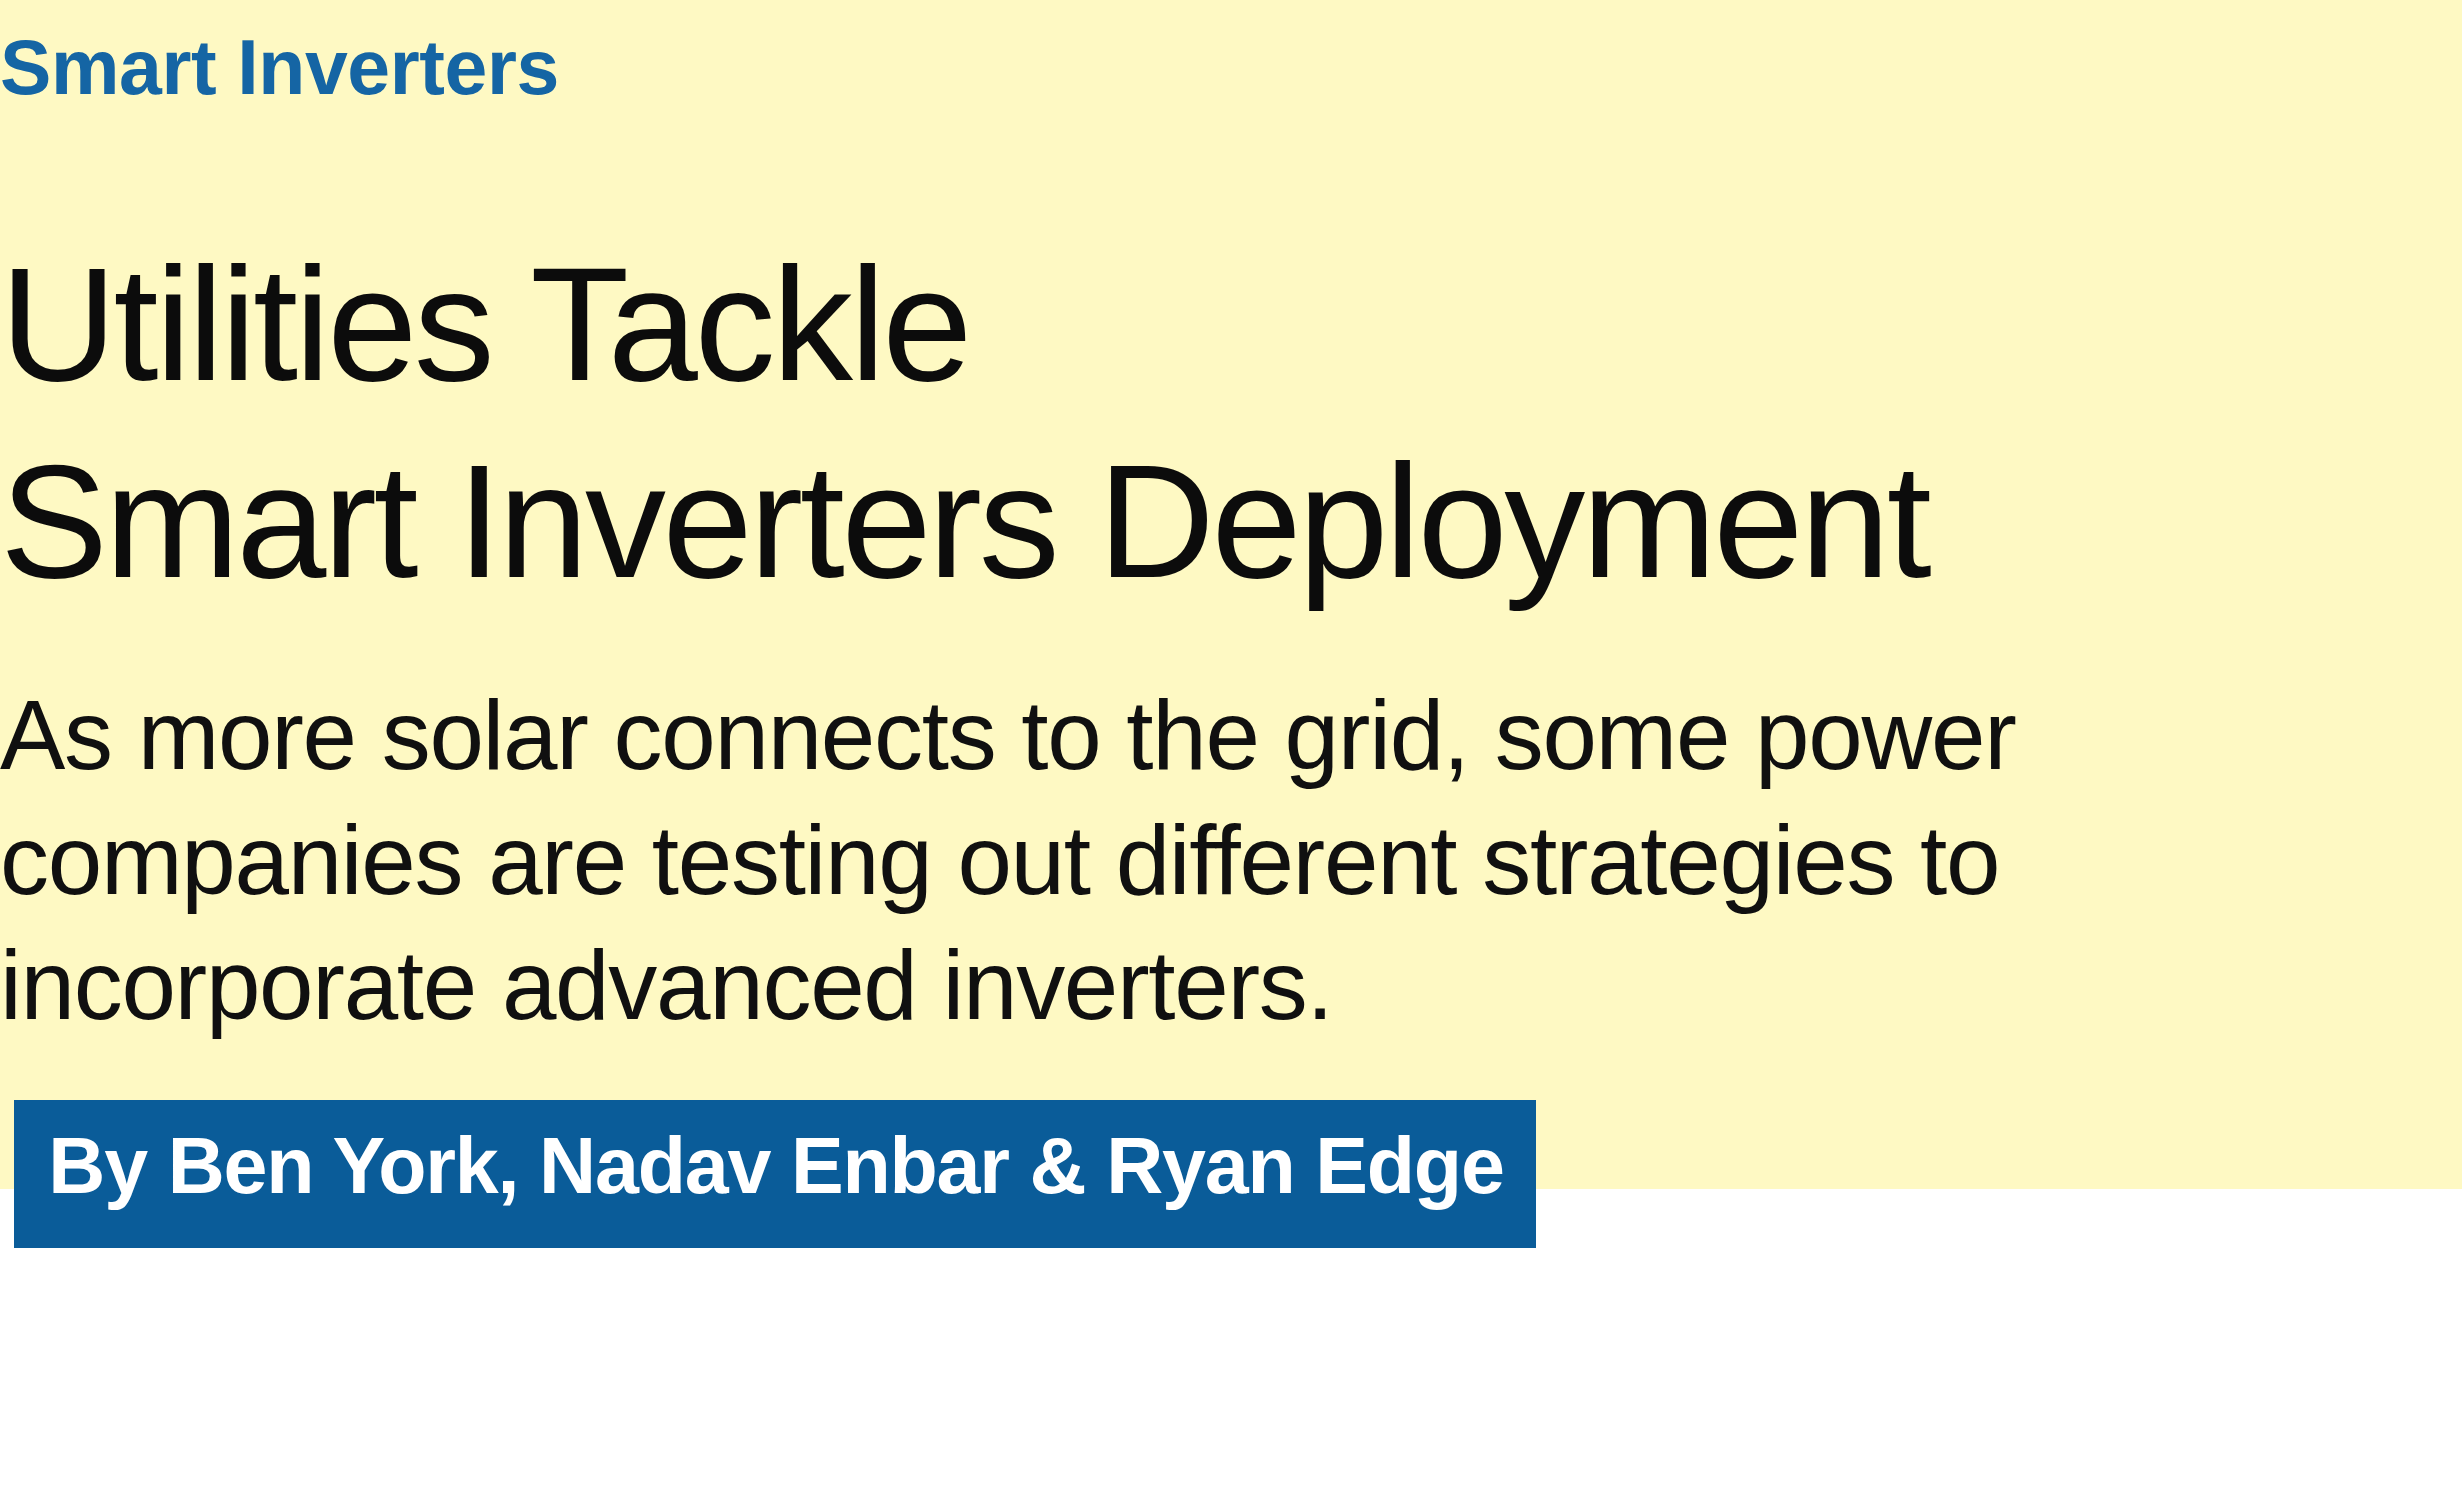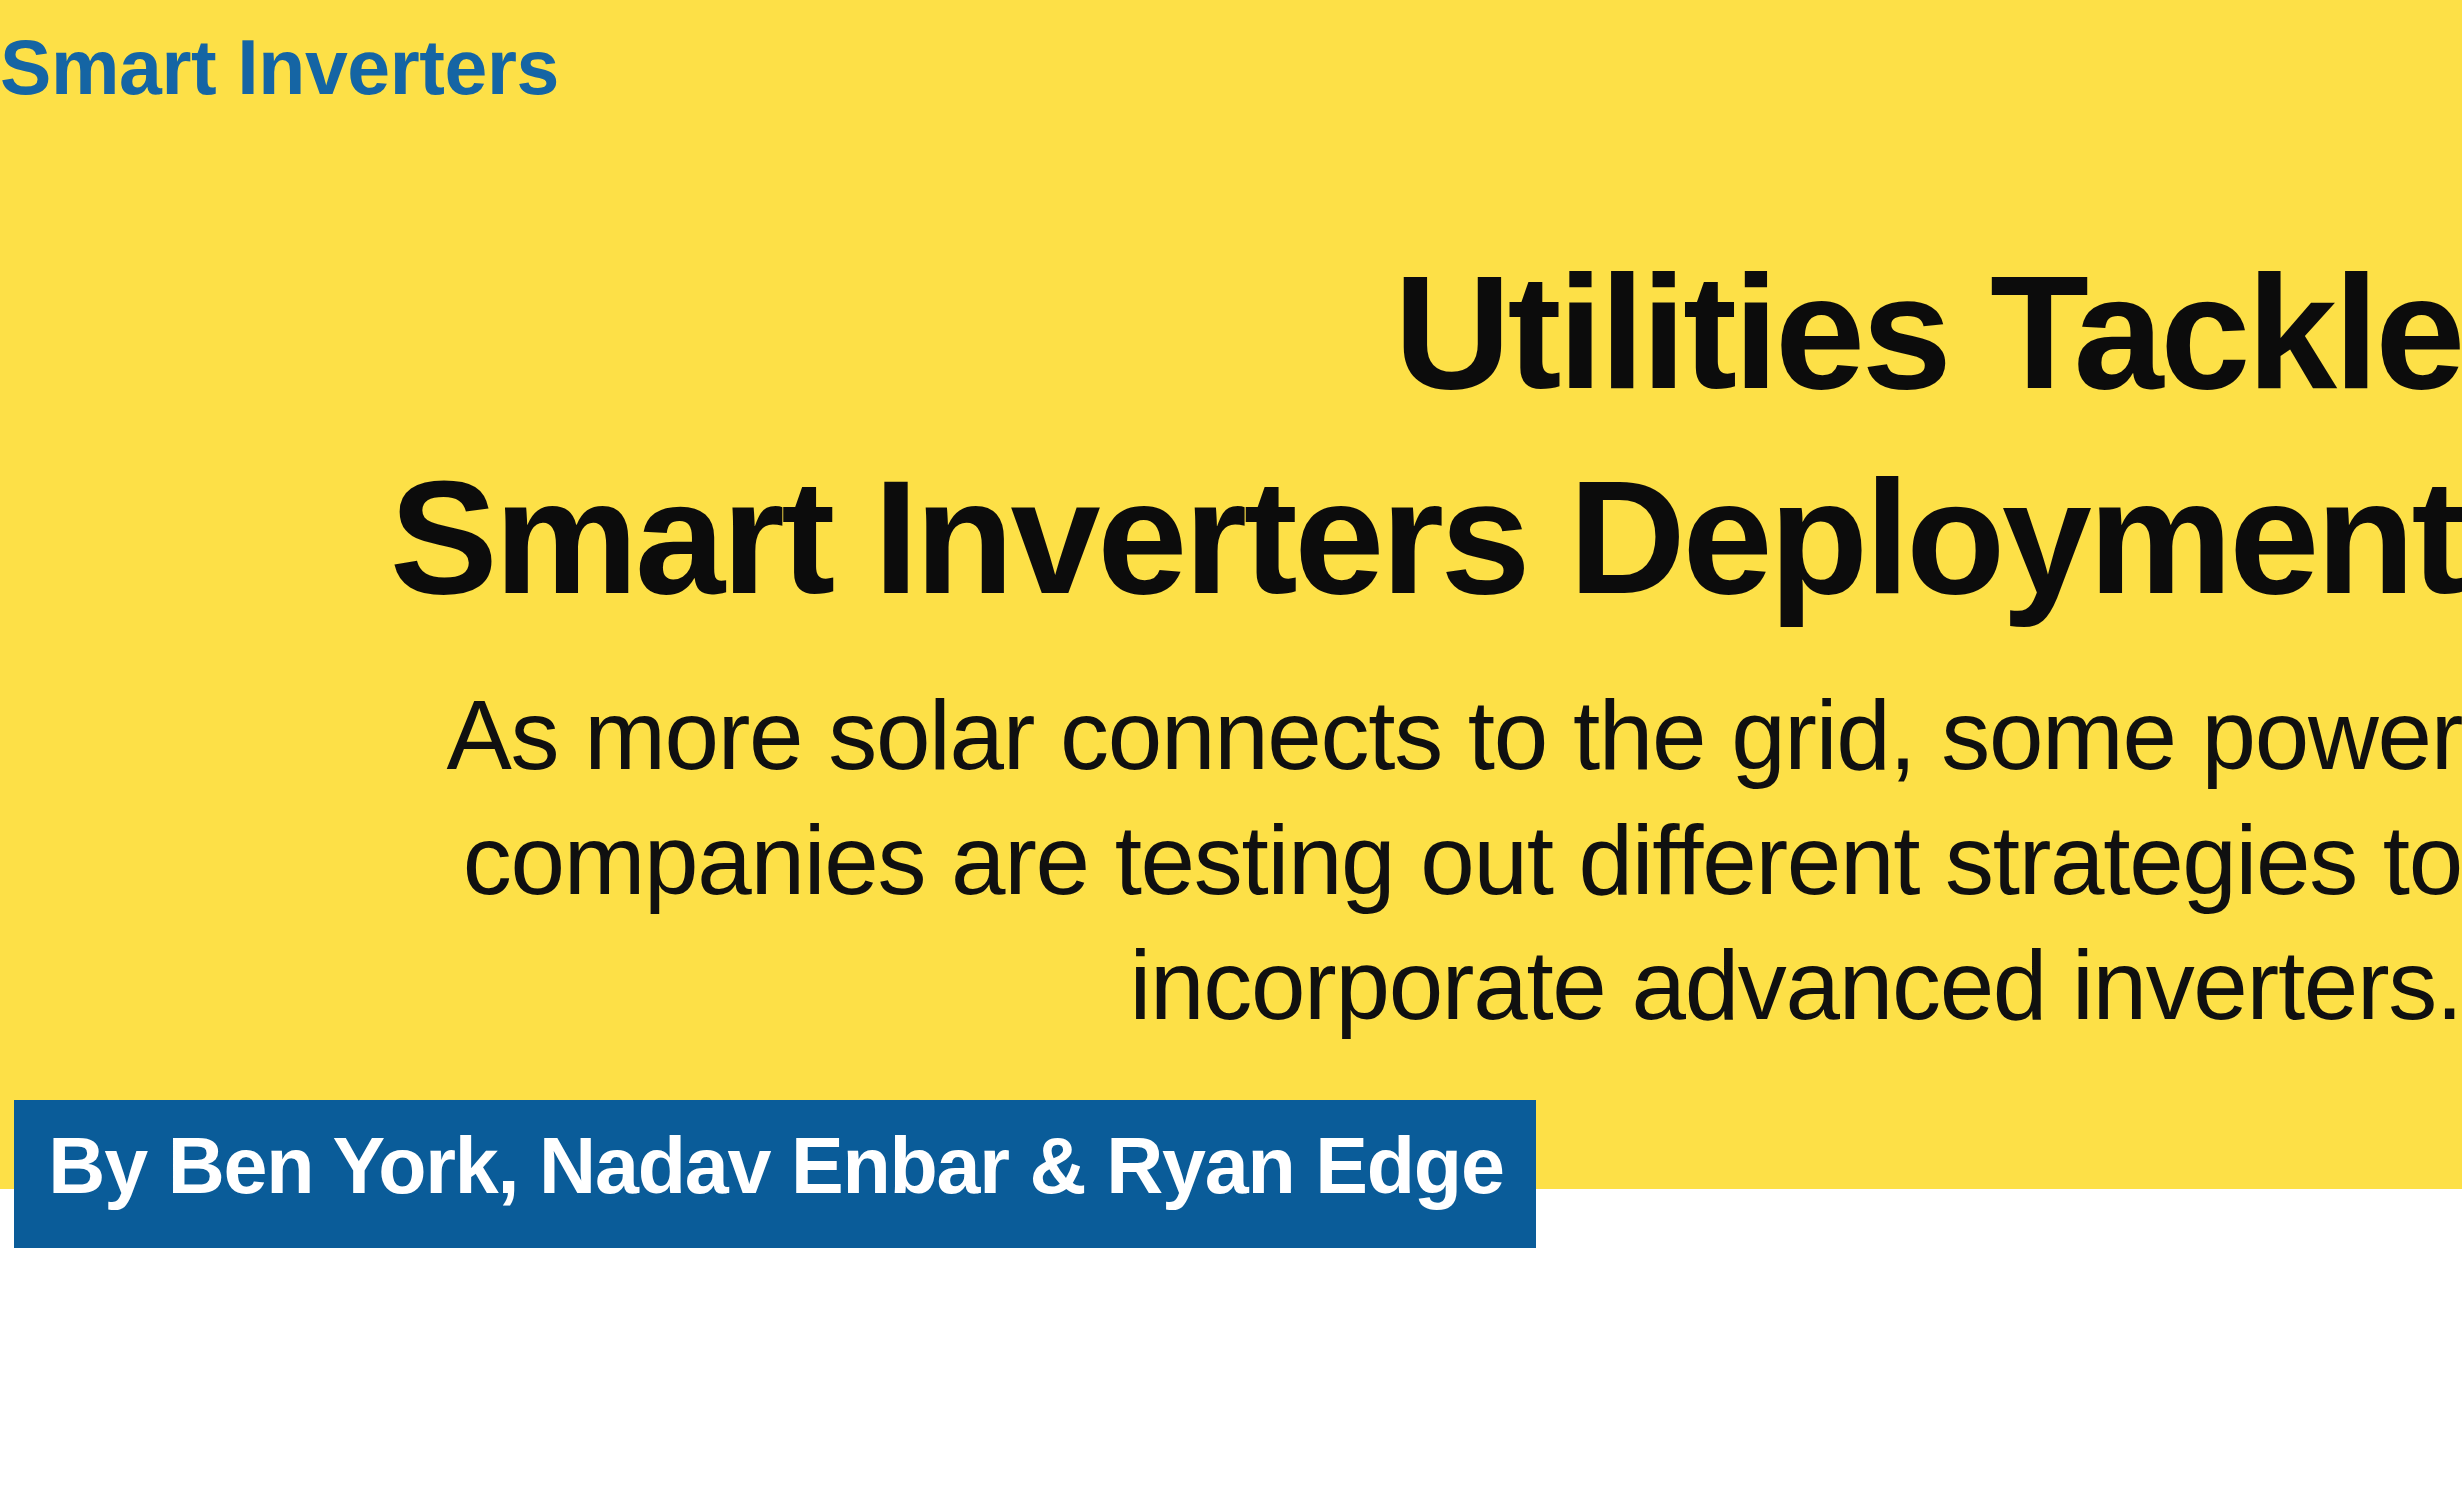--- a/index.html
+++ b/index.html
@@ -12,23 +12,22 @@
     height: 1503px;
     overflow: hidden;
     font-family: "Liberation Sans", "DejaVu Sans", sans-serif;
     -webkit-font-smoothing: antialiased;
   }
 
   #page {
     position: relative;
     width: 2462px;
     height: 1189px;
-    background: #fde047;
+    background: #fef9c3;
     box-sizing: border-box;
-    text-align: right;
   }
 
   
   .kicker {
     position: absolute;
     left: 0px;
     top: 29px;
     font-size: 77px;
     line-height: 1.0;
     font-weight: 700;
@@ -41,25 +40,24 @@
   .headline {
     position: absolute;
     left: 0px;
     top: 225px;
     width: 2462px;
   }
   .headline-line {
     display: block;
     font-size: 162px;
     line-height: 197px;
-    font-weight: 700;
+    font-weight: 400;
     letter-spacing: -3.4px;
     color: #0c0c0c;
     white-space: nowrap;
-    margin-top: 8px;
   }
 
   
   .deck {
     position: absolute;
     left: 0px;
     top: 673px;
     width: 2462px;
   }
   .deck-line {

